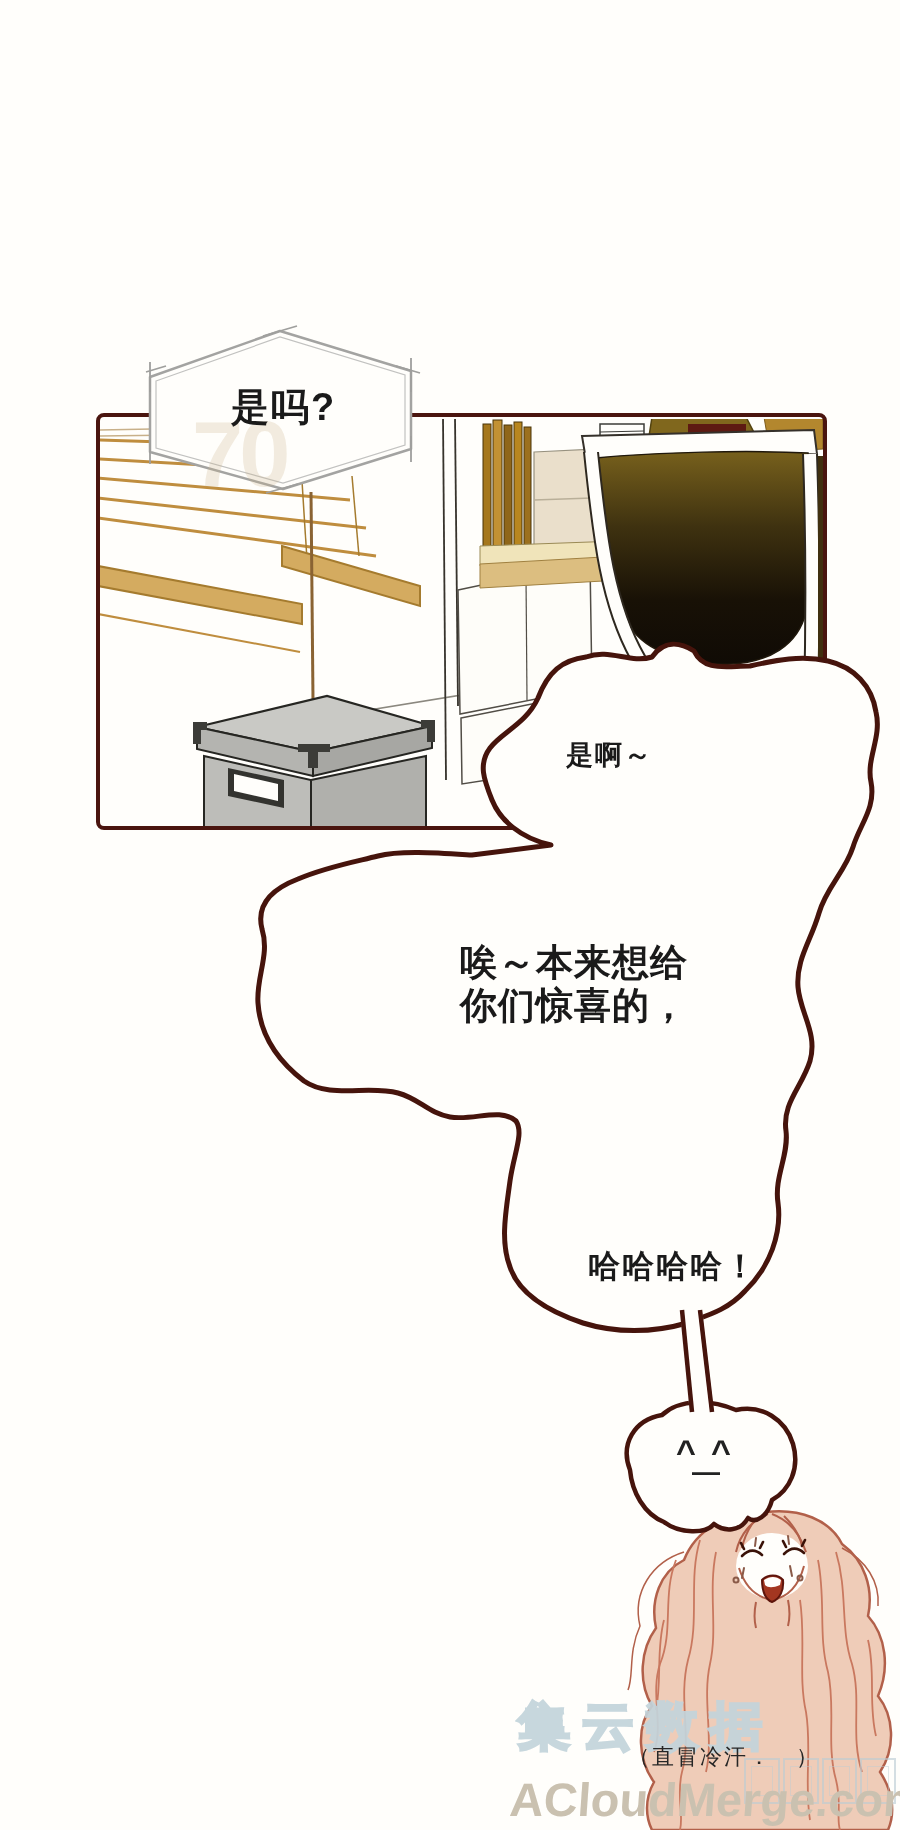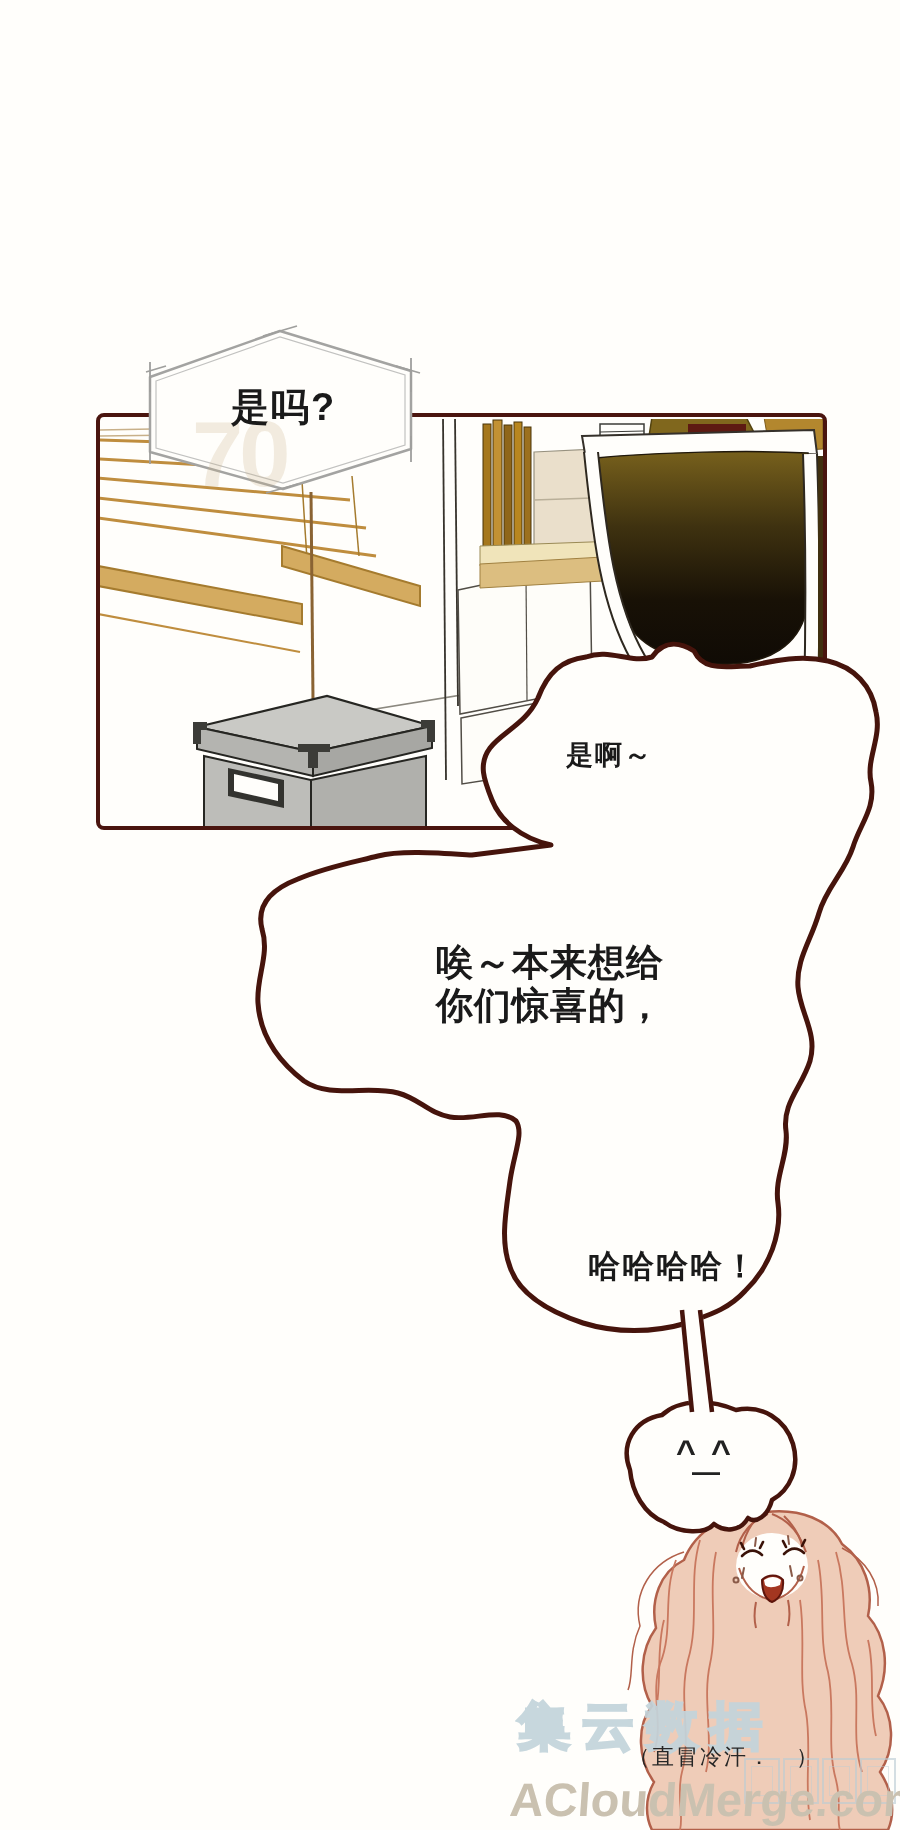--- a/index.html
+++ b/index.html
@@ -2,21 +2,21 @@
 <html style="--outline: #46140c; --panel-border: #4a150f; --hex-border: #a3a3a1; --wm-blue: #c3d4db; --wm-tan: #cac1b0; --hair-fill: #efccb8; --hair-line: #b2604a; --blind-tan: #bf8d3e;"><head>
 <meta charset="utf-8">
 <style>
   html,body{margin:0;padding:0;background:#fffefb;}
   .stage{position:relative;width:900px;height:1830px;background:#fffefb;overflow:hidden;
          font-family:Liberation Sans, sans-serif;}
   .stage svg{position:absolute;left:0;top:0;}
   .txt{position:absolute;color:#1a1a1a;font-weight:600;white-space:nowrap;line-height:1;}
   .hex-text{left:231px;top:388px;font-size:38px;letter-spacing:2px;text-align:right;}
   .reply-text{left:566px;top:742px;font-size:27px;letter-spacing:2px;}
-  .main-line{left:436px;font-size:37px;letter-spacing:1px;}
+  .main-line{left:460px;font-size:37px;letter-spacing:1px;}
   .main-line.l0{top:944px;} .main-line.l1{top:987px;} .main-line.l2{top:1029px;}
   .laugh-text{left:588px;top:1214px;font-size:32px;letter-spacing:2px;margin-top:36px;}
   .faint-mark{left:192px;top:408px;font-size:92px;font-weight:800;letter-spacing:-4px;
               color:rgba(205,180,140,0.25);}
   .eye{position:absolute;font-size:34px;font-weight:700;color:#222;line-height:1;}
   .eye.left{left:676px;top:1434px;} .eye.right{left:711px;top:1434px;}
   .cloud-mouth{position:absolute;left:692px;top:1458px;font-size:28px;font-weight:700;color:#222;line-height:1;}
   .caption{position:absolute;left:628px;top:1742px;font-size:22px;font-weight:500;
            letter-spacing:2px;color:#262626;z-index:6;white-space:pre;}
   .wm-cn{position:absolute;left:518px;top:1692px;font-size:52px;font-weight:700;letter-spacing:12px;

